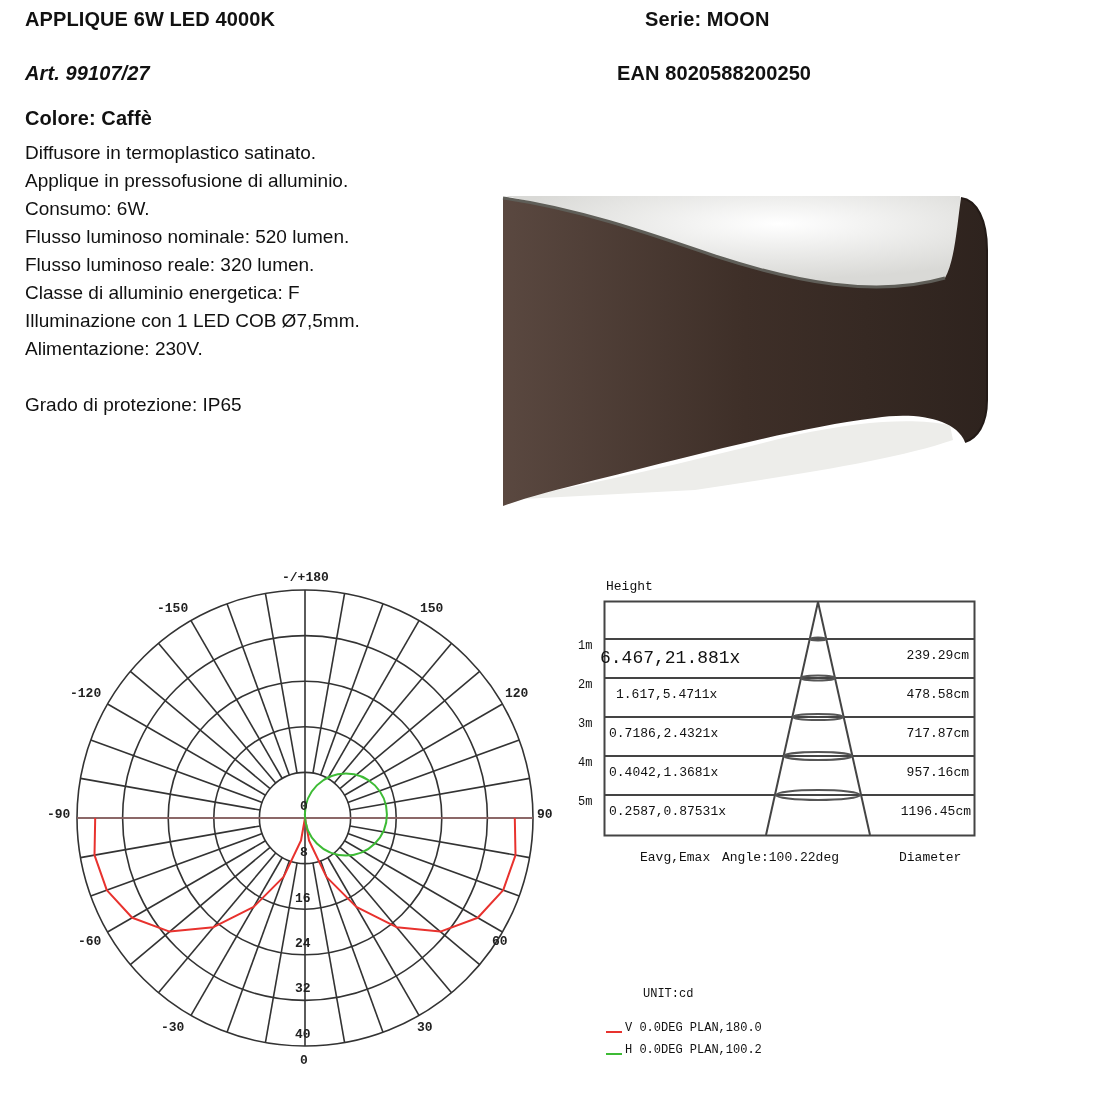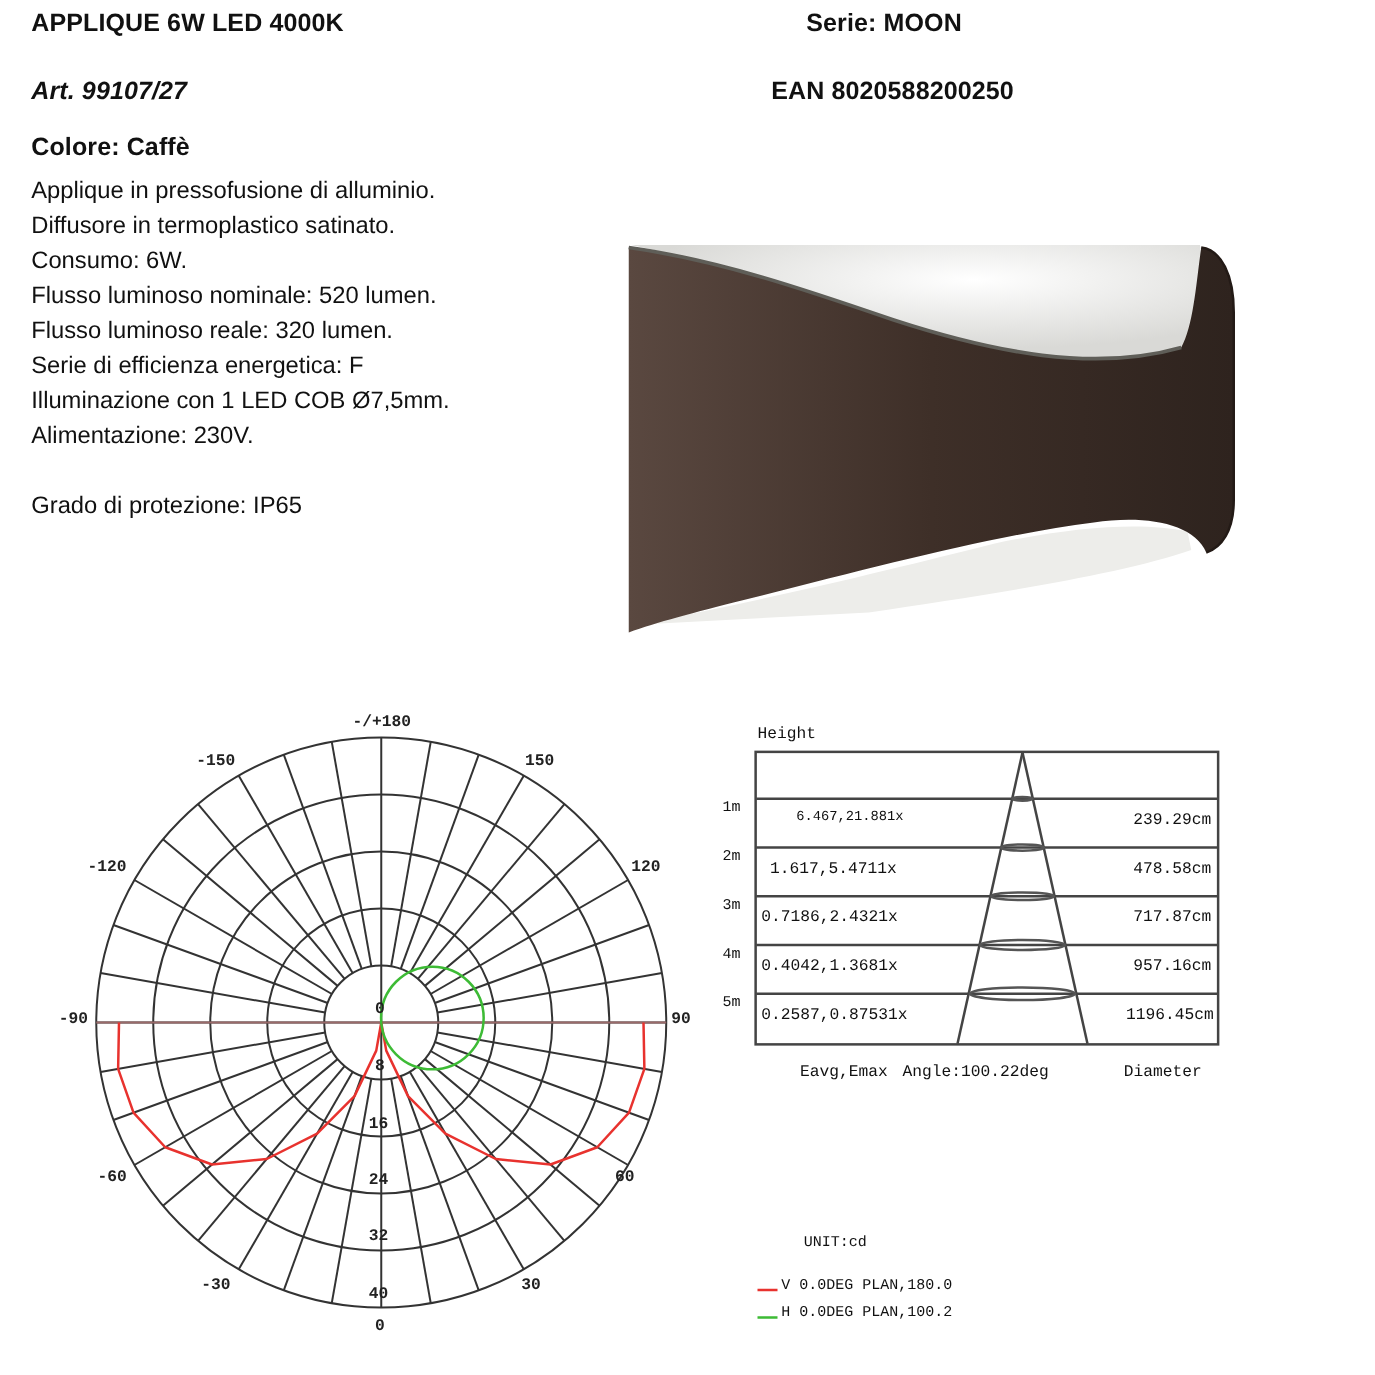--- a/index.html
+++ b/index.html
@@ -14,26 +14,26 @@
 </head>
 <body>
 
 <div class="abs title" style="left:25px; top:8px;">APPLIQUE 6W LED 4000K</div>
 <div class="abs title" style="left:617px; top:8px;margin-left:28px;">Serie: MOON</div>
 <div class="abs title" style="left:25px; top:62px;font-style:italic;">Art. 99107/27</div>
 <div class="abs title" style="left:617px; top:62px;">EAN 8020588200250</div>
 <div class="abs title" style="left:25px; top:107px;">Colore: Caffè</div>
 
 <div class="abs desc" style="left:25px; top:139px;">
+  <div>Diffusore in termoplastico satinato.</div>
   <div>Applique in pressofusione di alluminio.</div>
-  <div>Diffusore in termoplastico satinato.</div>
   <div>Consumo: 6W.</div>
   <div>Flusso luminoso nominale: 520 lumen.</div>
   <div>Flusso luminoso reale: 320 lumen.</div>
-  <div>Serie di efficienza energetica: F</div>
+  <div>Classe di alluminio energetica: F</div>
   <div>Illuminazione con 1 LED COB Ø7,5mm.</div>
   <div>Alimentazione: 230V.</div>
   <div style="height:28px;"></div>
   <div>Grado di protezione: IP65</div>
 </div>
 
 <svg class="abs" style="left:495px; top:190px;" width="500" height="320" viewBox="0 0 500 320">
   <defs>
     <linearGradient id="bodyGrad" x1="0" y1="0" x2="1" y2="0">
       <stop offset="0" stop-color="#5a4840"></stop>
@@ -139,21 +139,21 @@
   <line x1="243" y1="4" x2="191" y2="237" stroke="#444" stroke-width="2"></line>
   <line x1="243" y1="4" x2="295" y2="237" stroke="#444" stroke-width="2"></line>
   <ellipse cx="243" cy="41" rx="8" ry="1.5" fill="none" stroke="#555" stroke-width="2"></ellipse>
   <ellipse cx="243" cy="80" rx="17" ry="2.5" fill="none" stroke="#555" stroke-width="2"></ellipse>
   <ellipse cx="243" cy="119" rx="25" ry="3" fill="none" stroke="#555" stroke-width="2"></ellipse>
   <ellipse cx="243" cy="158" rx="34" ry="4" fill="none" stroke="#555" stroke-width="2"></ellipse>
   <ellipse cx="243" cy="197" rx="42" ry="5" fill="none" stroke="#555" stroke-width="2"></ellipse>
 </svg>
 
 <div class="abs mono" style="left:578px; top:639px; font-size:12px;">1m</div>
-<div class="abs mono" style="left:637px; top:648px; font-size:11px;">6.467,21.881x</div>
+<div class="abs mono" style="left:600px; top:648px; font-size:18px;">6.467,21.881x</div>
 <div class="abs mono" style="right:131px; top:648px; font-size:13px;">239.29cm</div>
 
 <div class="abs mono" style="left:578px; top:678px; font-size:12px;">2m</div>
 <div class="abs mono" style="left:616px; top:687px; font-size:13px;">1.617,5.4711x</div>
 <div class="abs mono" style="right:131px; top:687px; font-size:13px;">478.58cm</div>
 
 <div class="abs mono" style="left:578px; top:717px; font-size:12px;">3m</div>
 <div class="abs mono" style="left:609px; top:726px; font-size:13px;">0.7186,2.4321x</div>
 <div class="abs mono" style="right:131px; top:726px; font-size:13px;">717.87cm</div>
 

